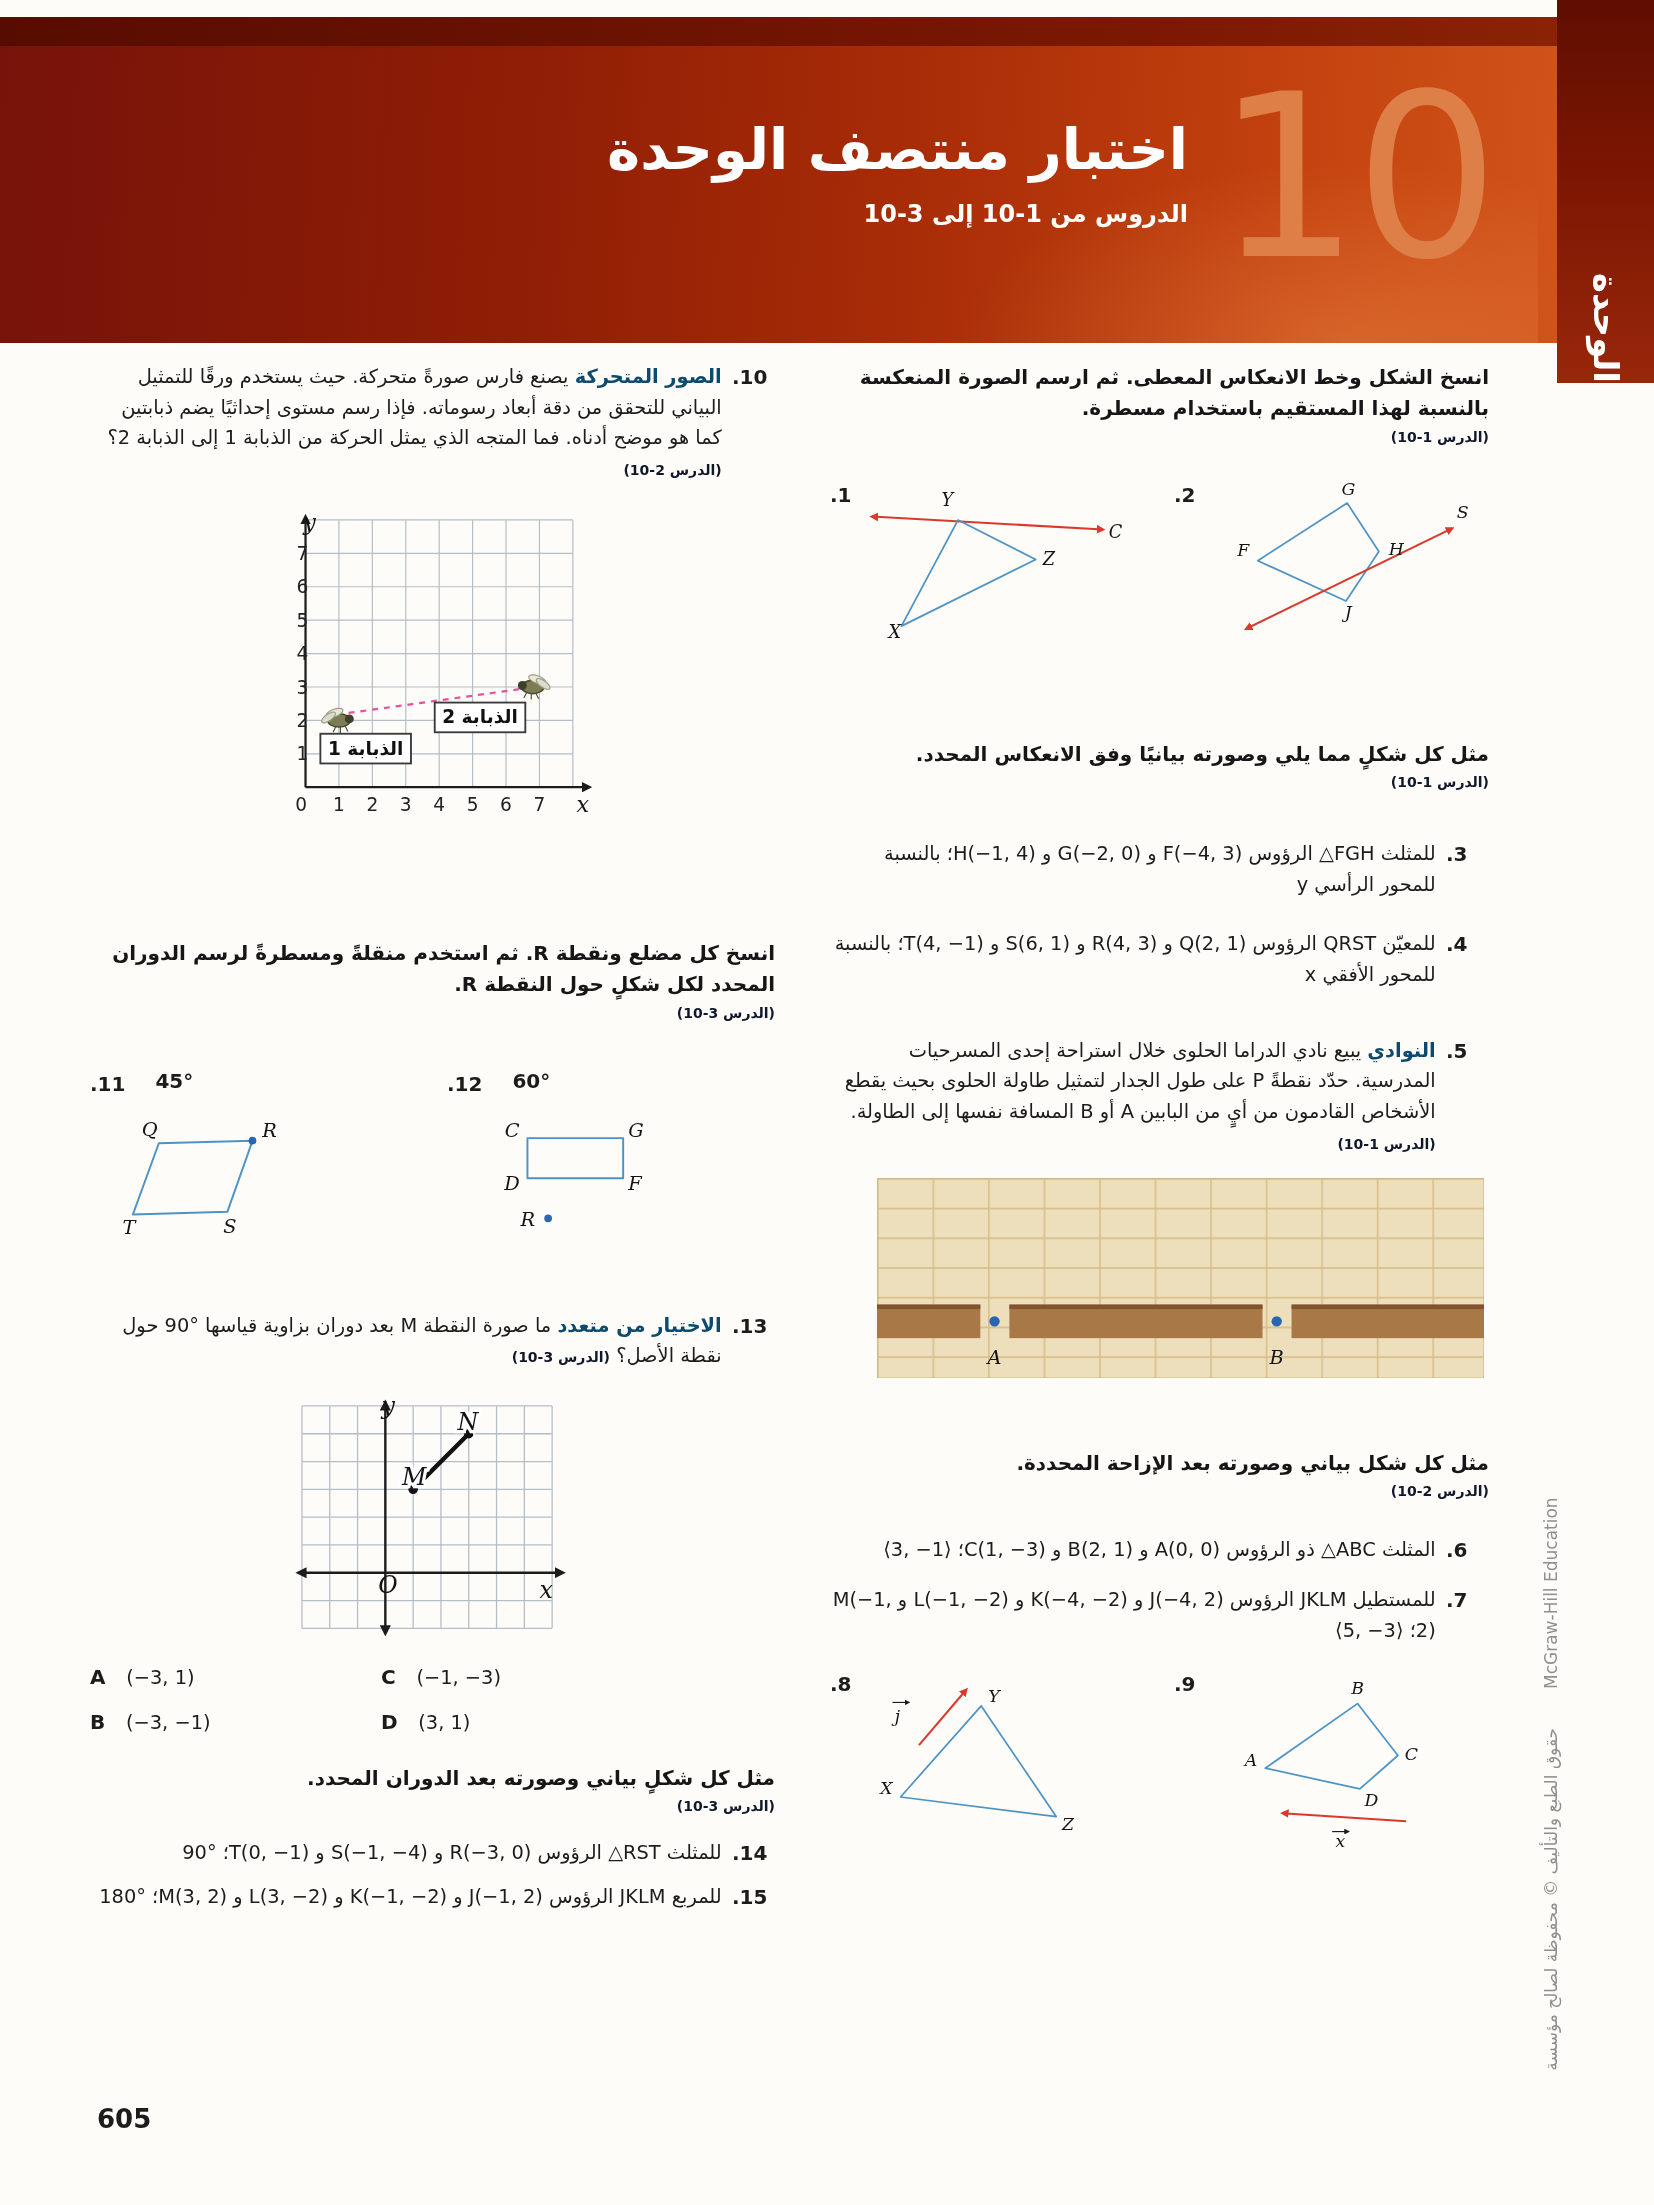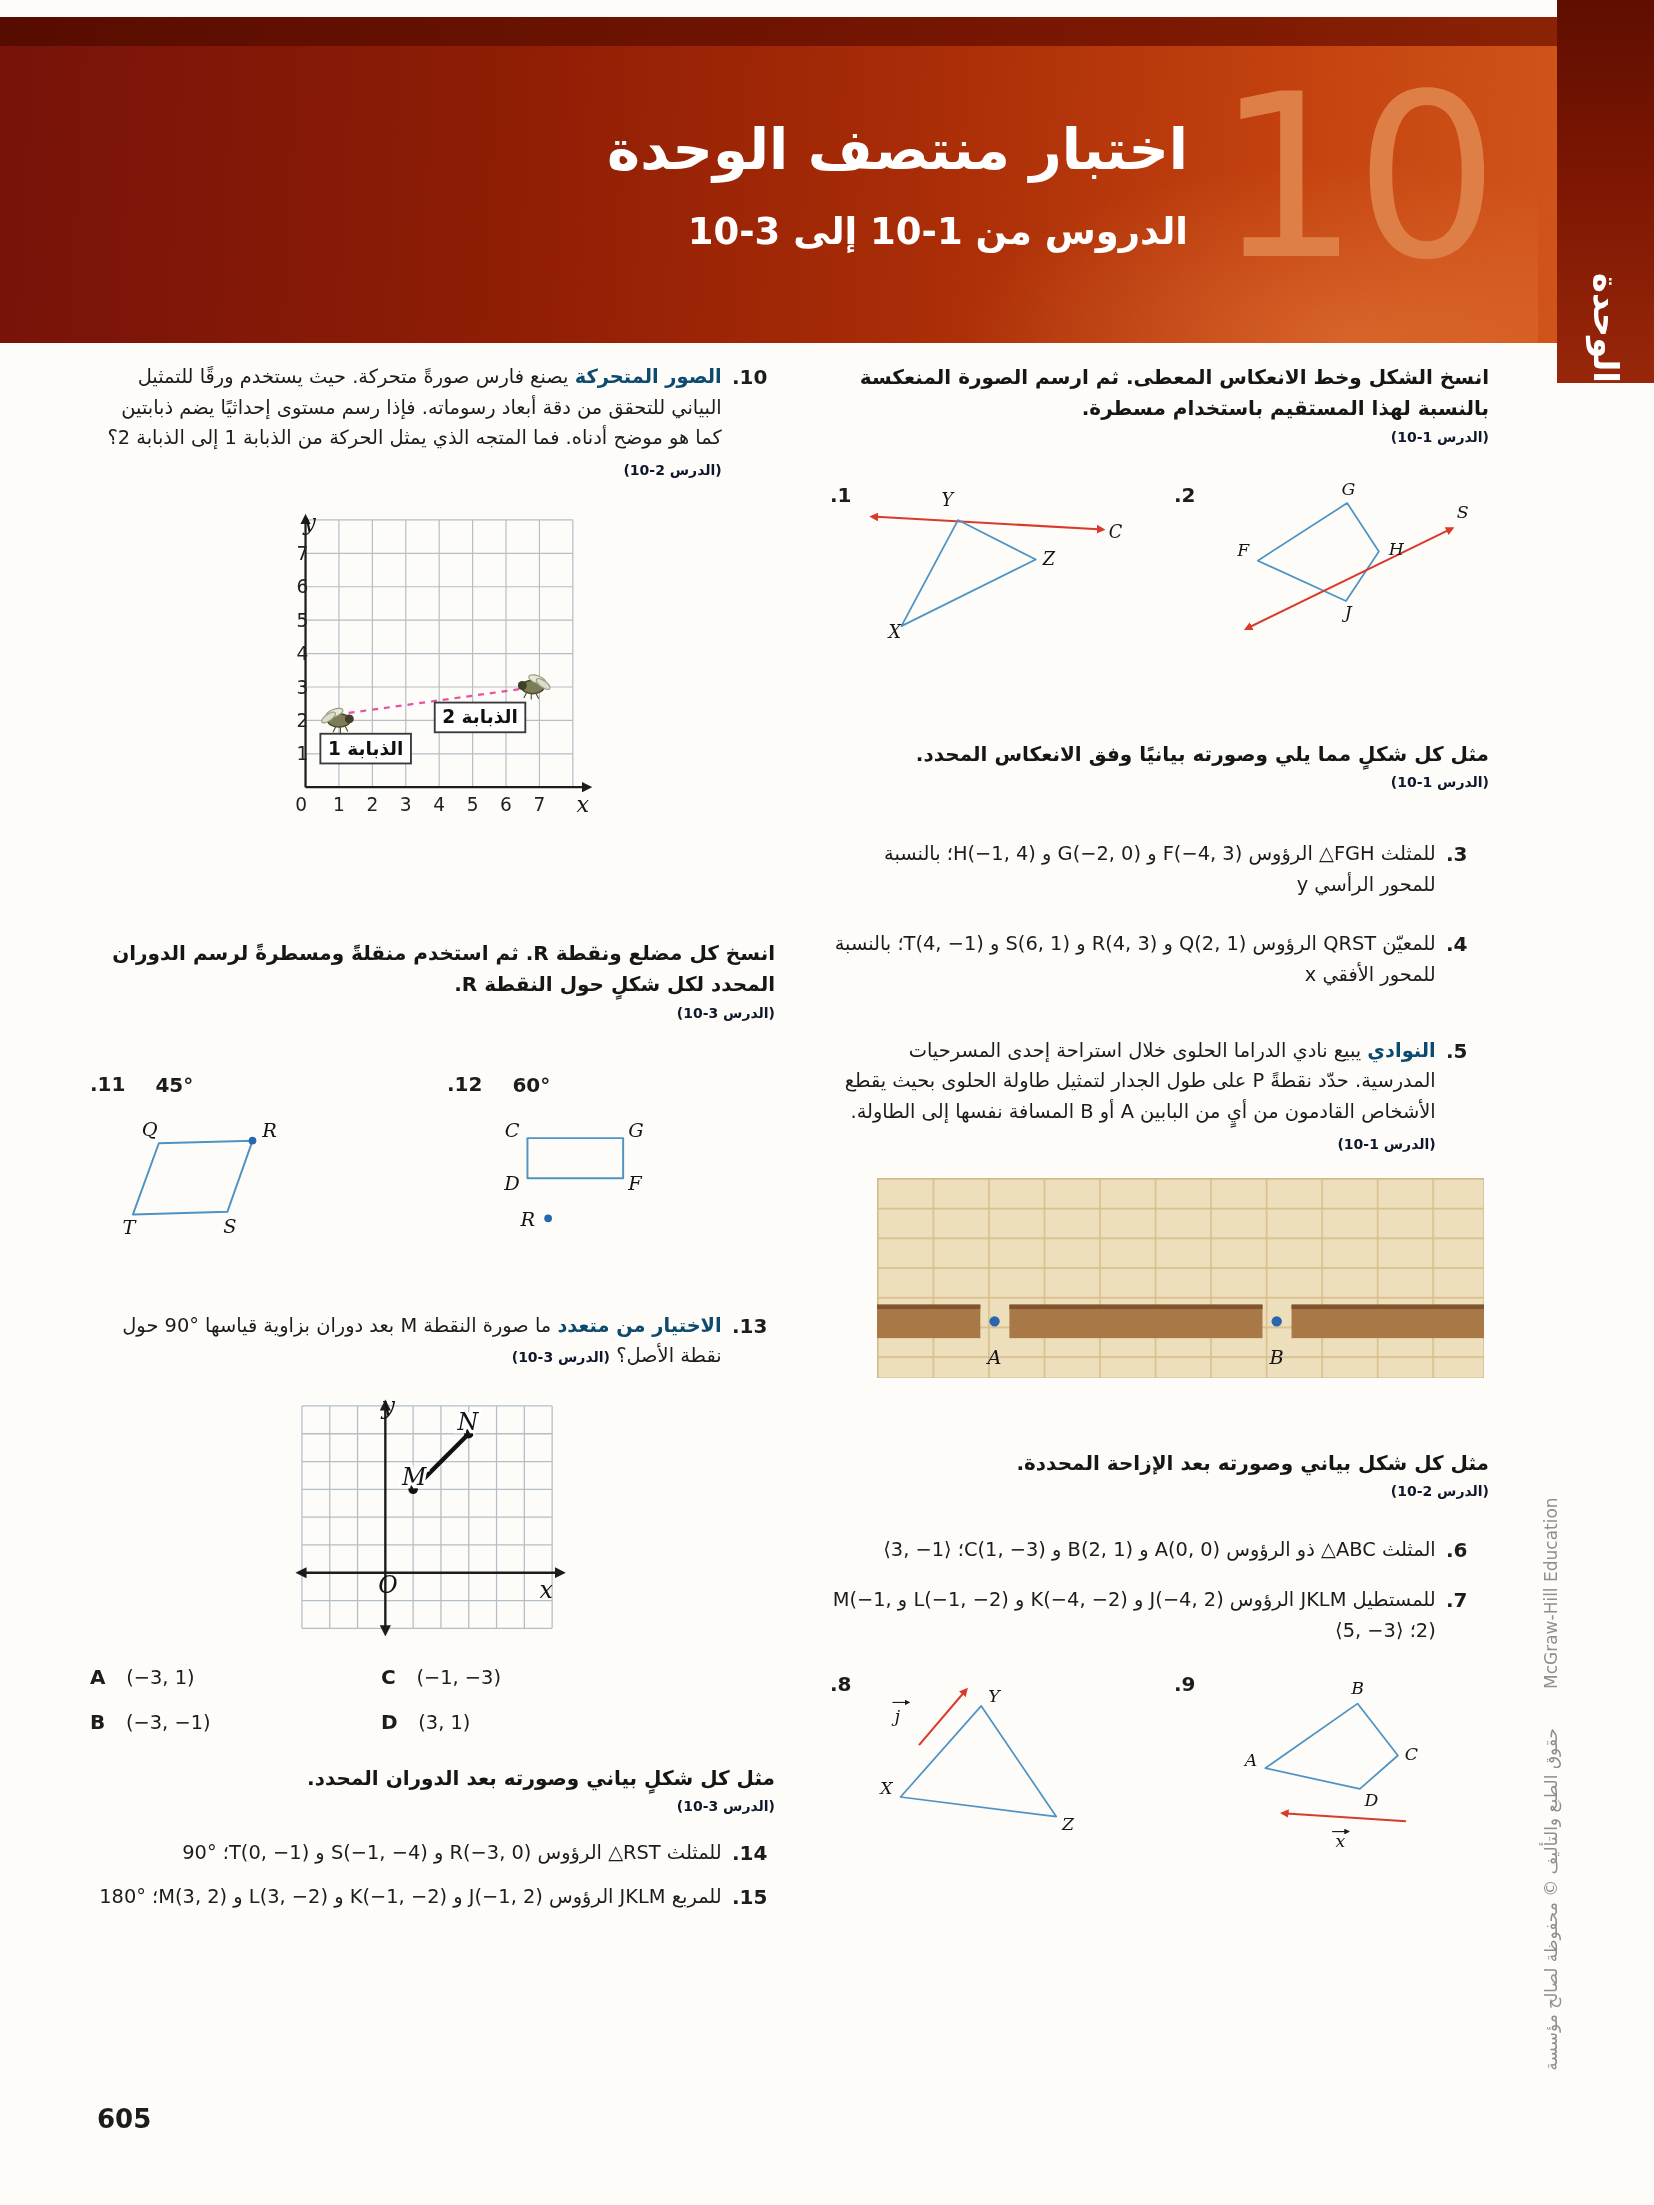--- a/index.html
+++ b/index.html
@@ -8,40 +8,40 @@
 
 .banner{position:absolute;top:17px;left:0;right:0;height:326px;
  background:linear-gradient(93deg,#77130a 0%,#8e1d05 30%,#a82c07 55%,#c4420f 78%,#d55a1d 100%)}
 .banner::before{content:"";position:absolute;top:0;left:0;right:0;height:29px;
  background:linear-gradient(90deg,#570c00,#7c1802 70%,#8e2505)}
 .banner::after{content:"";position:absolute;right:116px;bottom:0;width:633px;height:207px;
  background:radial-gradient(ellipse at 70% 100%, rgba(255,170,100,.30), rgba(255,170,100,0) 62%)}
 .unit-number{position:absolute;right:160px;top:47px;font-size:227px;font-weight:400;line-height:1;color:#df7f48;letter-spacing:-5.2px;z-index:2}
 .titles{position:absolute;right:466px;top:102px;z-index:2}
 .titles h1{font-size:56px;font-weight:700;color:#fff;line-height:1.12}
-.subtitle{margin-top:28px;font-size:37px;font-weight:700;color:#fff}
+.subtitle{margin-top:18px;font-size:24px;font-weight:700;color:#fff}
 .side-tab{position:absolute;top:0;right:0;width:97px;height:383px;z-index:3;display:flex;justify-content:center;
  background:linear-gradient(180deg,#5f0e01 0%,#7c1602 45%,#98270a 100%)}
 .side-tab span{writing-mode:vertical-rl;margin-top:40px;font-size:34px;font-weight:700;color:#fff}
 
 .content{position:absolute;top:362px;right:165px;left:90px;display:flex;gap:55px;direction:rtl}
 .col-right{flex:0 0 659px}
 .col-left{flex:1;min-width:0}
 .instruction{font-size:20px;font-weight:700;line-height:1.55;color:#161616}
 .lesson{color:#0f172a;font-size:14px;font-weight:700}
 .lesson.block{display:block;margin-top:2.6px}
 .qitem{display:flex;gap:10.3px;align-items:flex-start}
 .qnum{flex:none;width:43px;font-weight:700;font-size:20px;direction:rtl;unicode-bidi:isolate;text-align:left;line-height:1.55}
 .qtext{font-size:19.4px;line-height:1.58;flex:1}
 .lead{color:#0c4a6e;font-weight:700}
 .fig-pair{display:flex;gap:29px}
 .fig-pair .fig-item{display:flex;gap:7.8px;flex:1;align-items:flex-start}
 .fig-pair .qnum{width:auto}
 .fig-col{display:flex;flex-direction:column;flex:1}
-.fig-head{display:flex;gap:30px;align-items:center}
+.fig-head{display:flex;gap:30px;align-items:flex-start}
 .angle{font-size:20px;font-weight:700}
 .fig-col svg{margin:19.4px 0 0 30px}
 .figwrap-center{display:flex;justify-content:center}
 .figwall{margin:19.4px 5.2px 0 0}
 .choices{direction:ltr;display:grid;grid-template-columns:291px auto;grid-auto-flow:column;grid-template-rows:auto auto;row-gap:20.7px;margin:29px 45px 0 0}
 .choice{display:flex;gap:20.7px;font-size:19.4px;align-items:baseline}
 .choice b{font-size:20px}
 
 .blueshape{fill:none;stroke:#4e93c4;stroke-width:3;stroke-linejoin:round}
 .redline{stroke:#d93a2b;stroke-width:3.5}

